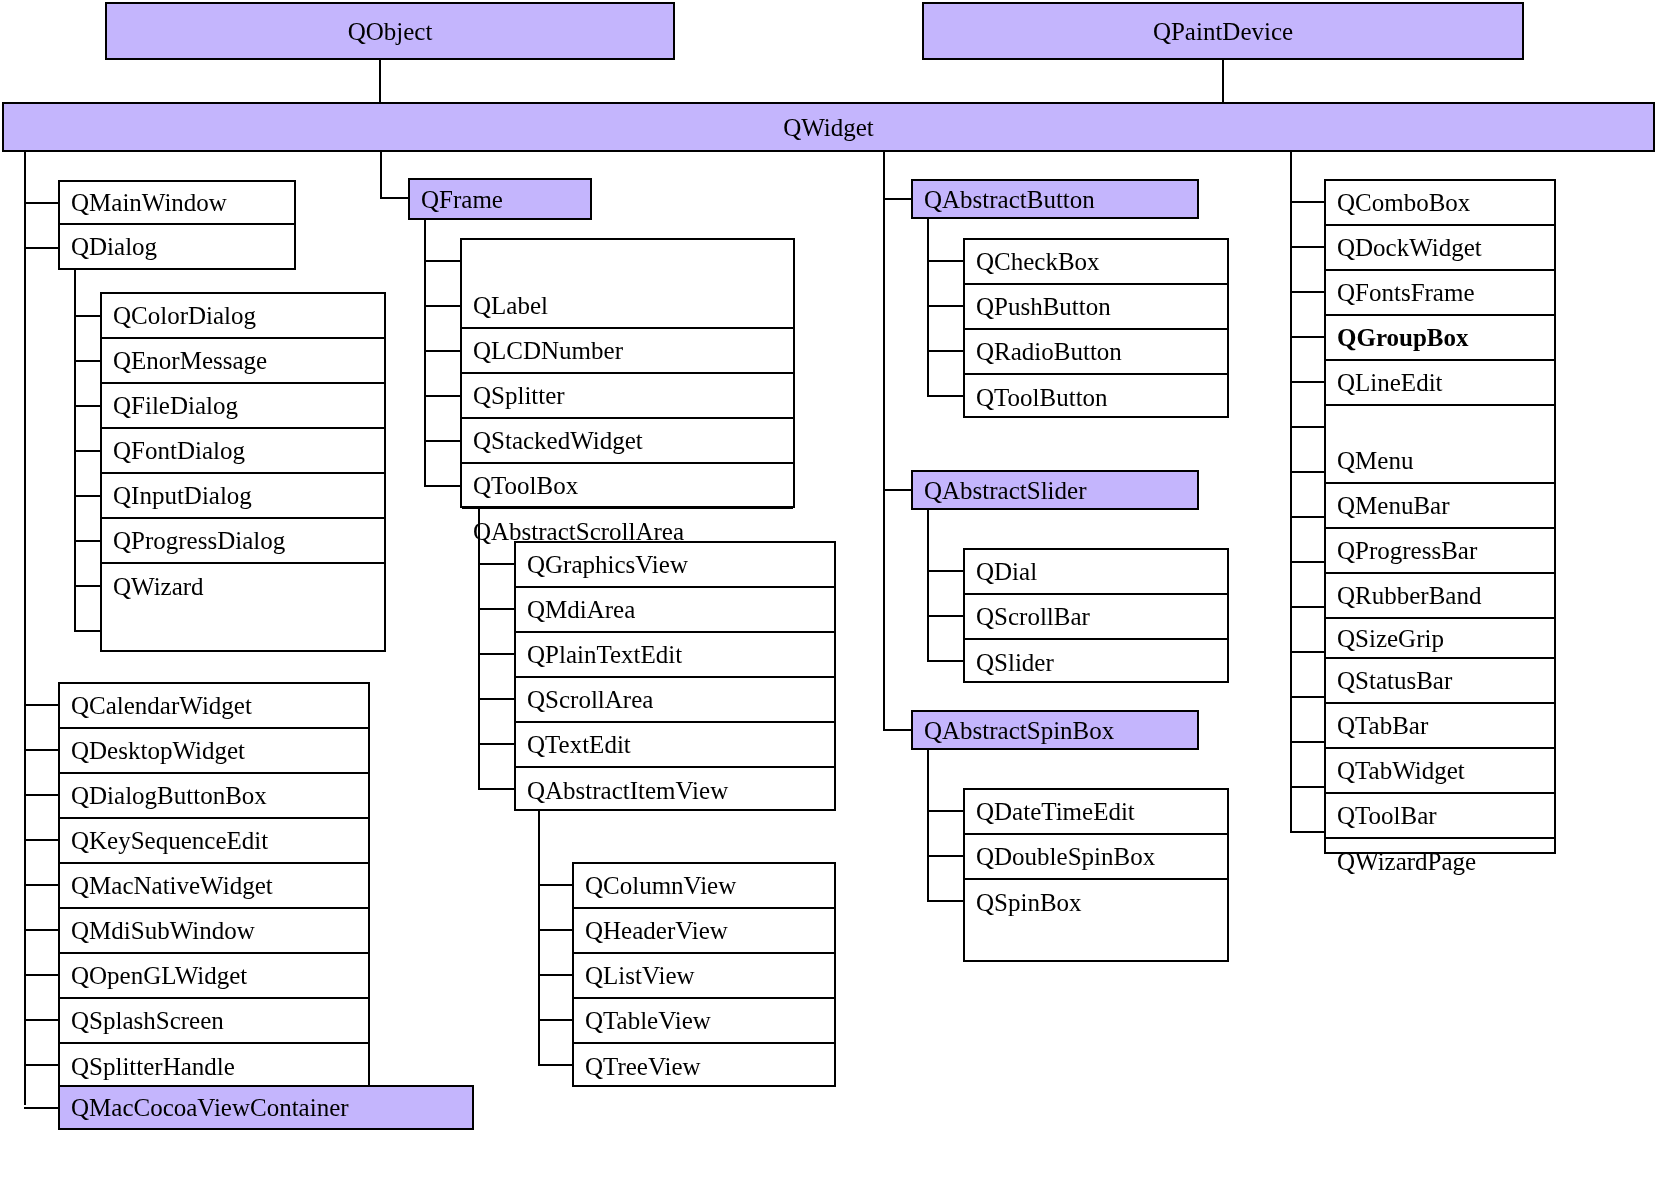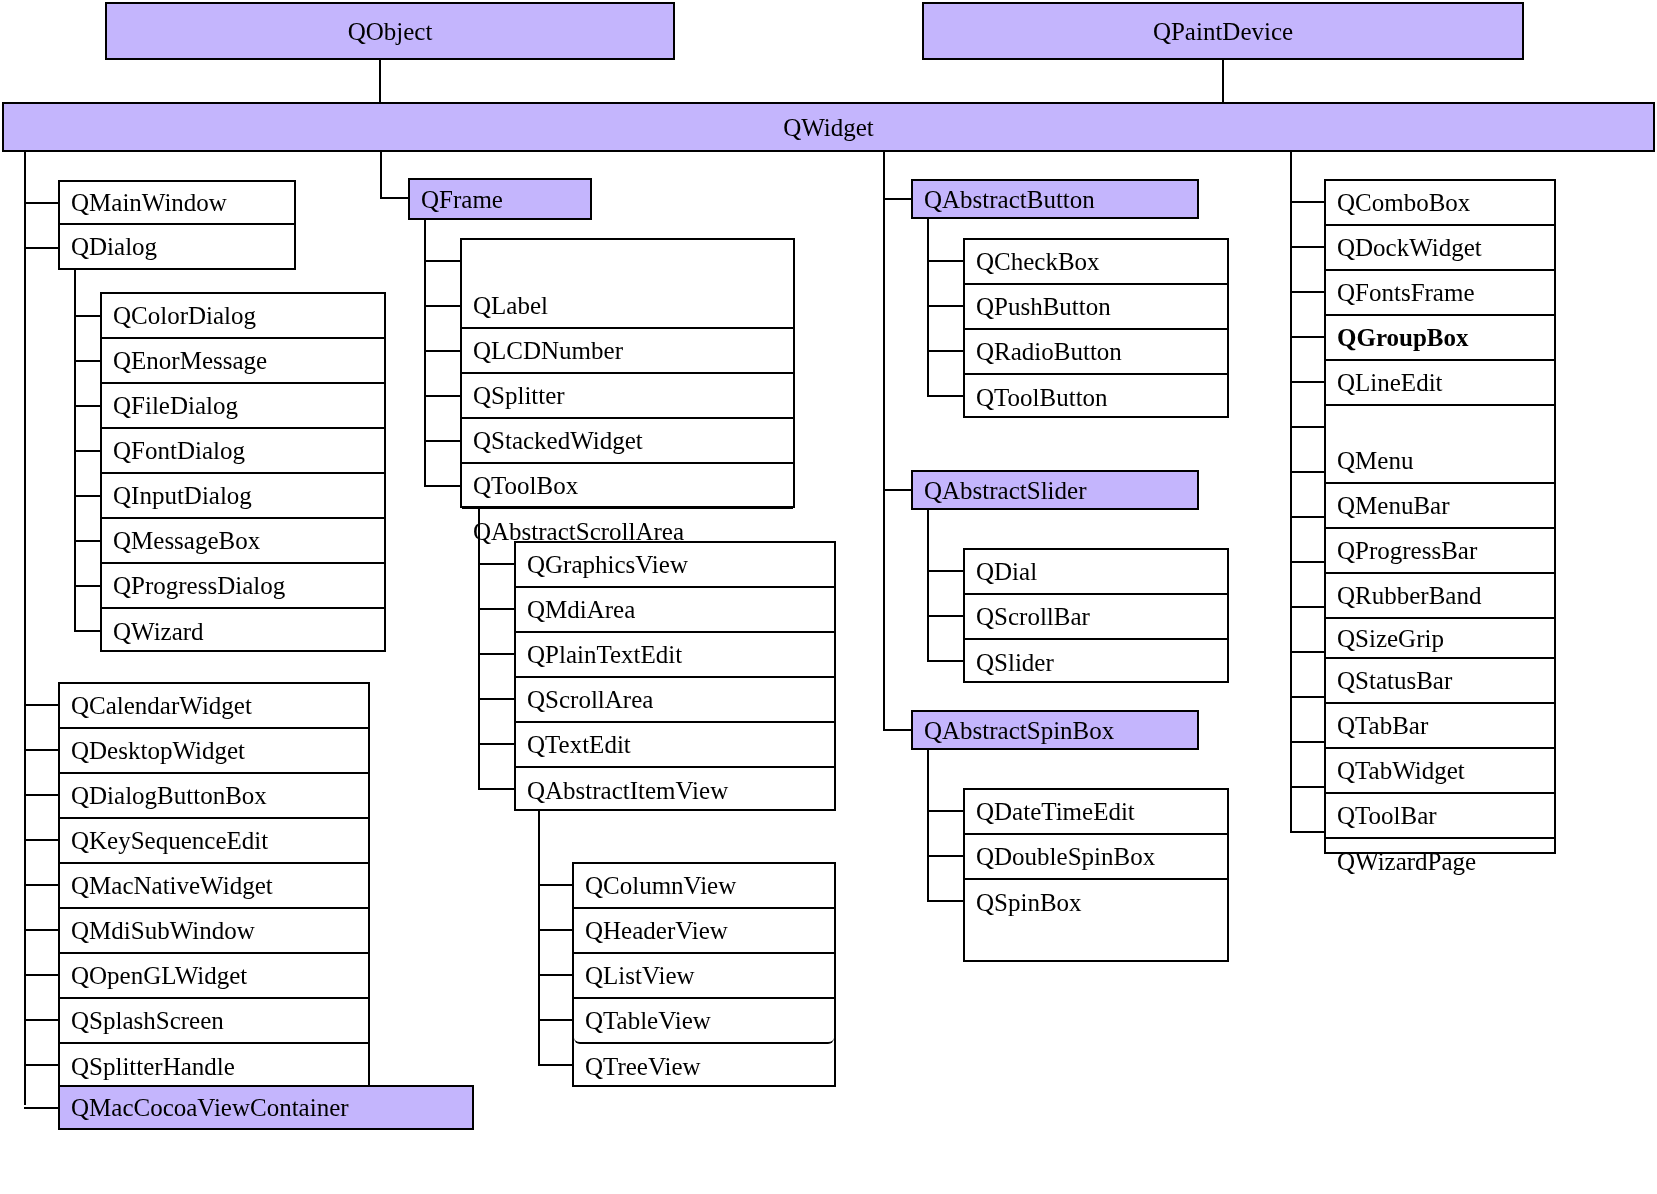--- a/index.html
+++ b/index.html
@@ -104,21 +104,20 @@
   <div class="hline" style="left:74px; top:540px; width:28px;"></div>
   <div class="hline" style="left:74px; top:585px; width:28px;"></div>
   <div class="hline" style="left:74px; top:630px; width:28px;"></div>
 
   <div class="group" style="left:100px; top:292px; width:286px; height:360px;">
     <div class="row" style="height:45px;">QColorDialog</div>
     <div class="row" style="height:45px;">QEnorMessage</div>
     <div class="row" style="height:45px;">QFileDialog</div>
     <div class="row" style="height:45px;">QFontDialog</div>
     <div class="row" style="height:45px;">QInputDialog</div>
-    <div class="row" style="height:45px;">QMessageBox</div>
     <div class="row" style="height:45px;">QProgressDialog</div>
     <div class="row" style="height:45px;">QWizard</div>
   </div>
 
   <div class="hline" style="left:24px; top:704px; width:36px;"></div>
   <div class="hline" style="left:24px; top:749px; width:36px;"></div>
   <div class="hline" style="left:24px; top:794px; width:36px;"></div>
   <div class="hline" style="left:24px; top:839px; width:36px;"></div>
   <div class="hline" style="left:24px; top:884px; width:36px;"></div>
   <div class="hline" style="left:24px; top:929px; width:36px;"></div>
@@ -186,21 +185,21 @@
   <div class="hline" style="left:538px; top:884px; width:38px;"></div>
   <div class="hline" style="left:538px; top:929px; width:38px;"></div>
   <div class="hline" style="left:538px; top:974px; width:38px;"></div>
   <div class="hline" style="left:538px; top:1019px; width:38px;"></div>
   <div class="hline" style="left:538px; top:1064px; width:38px;"></div>
 
   <div class="group" style="left:572px; top:862px; width:264px; height:225px;">
     <div class="row" style="height:45px;">QColumnView</div>
     <div class="row" style="height:45px;">QHeaderView</div>
     <div class="row" style="height:45px;">QListView</div>
-    <div class="row" style="height:45px;border-radius:6px;">QTableView</div>
+    <div class="row" style="height:45px;">QTableView</div>
     <div class="row" style="height:45px;">QTreeView</div>
   </div>
 
   <div class="hline" style="left:883px; top:198px; width:30px;"></div>
 
   <div class="node left" style="left:911px; top:179px; width:288px; height:40px;">QAbstractButton</div>
 
   <div class="vline" style="left:927px; top:219px; height:178px;"></div>
 
   <div class="hline" style="left:927px; top:260px; width:40px;"></div>

